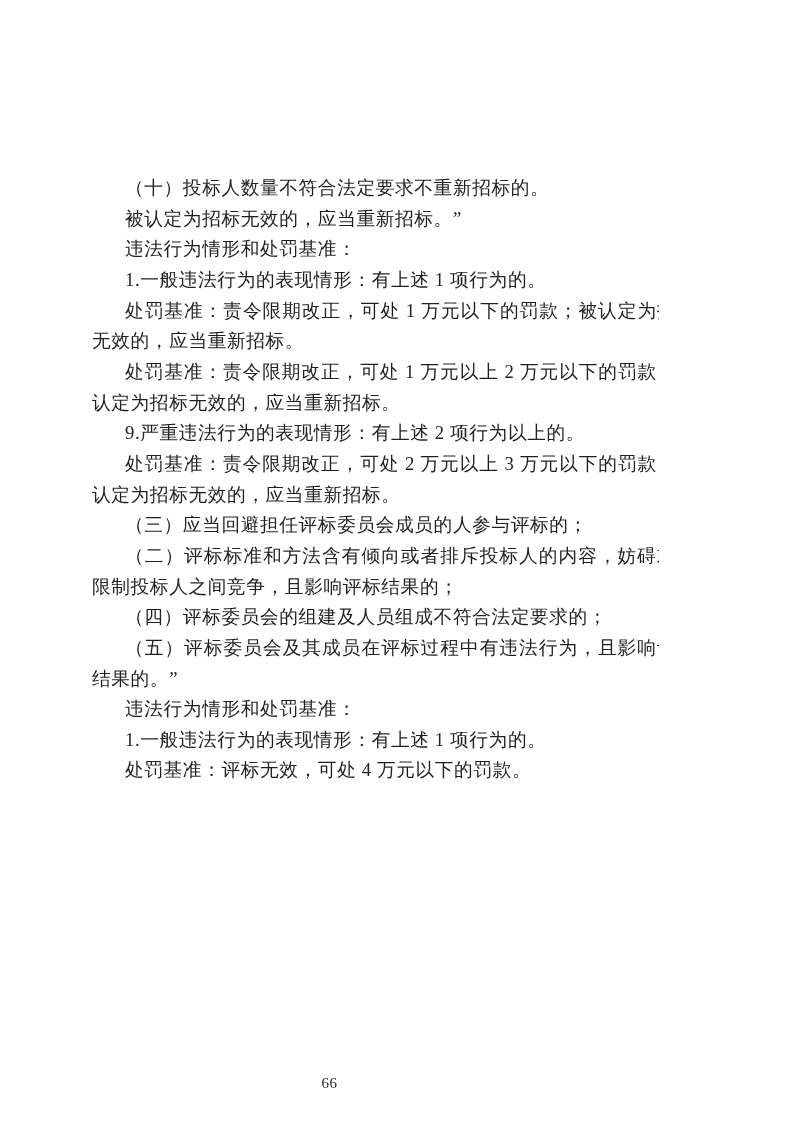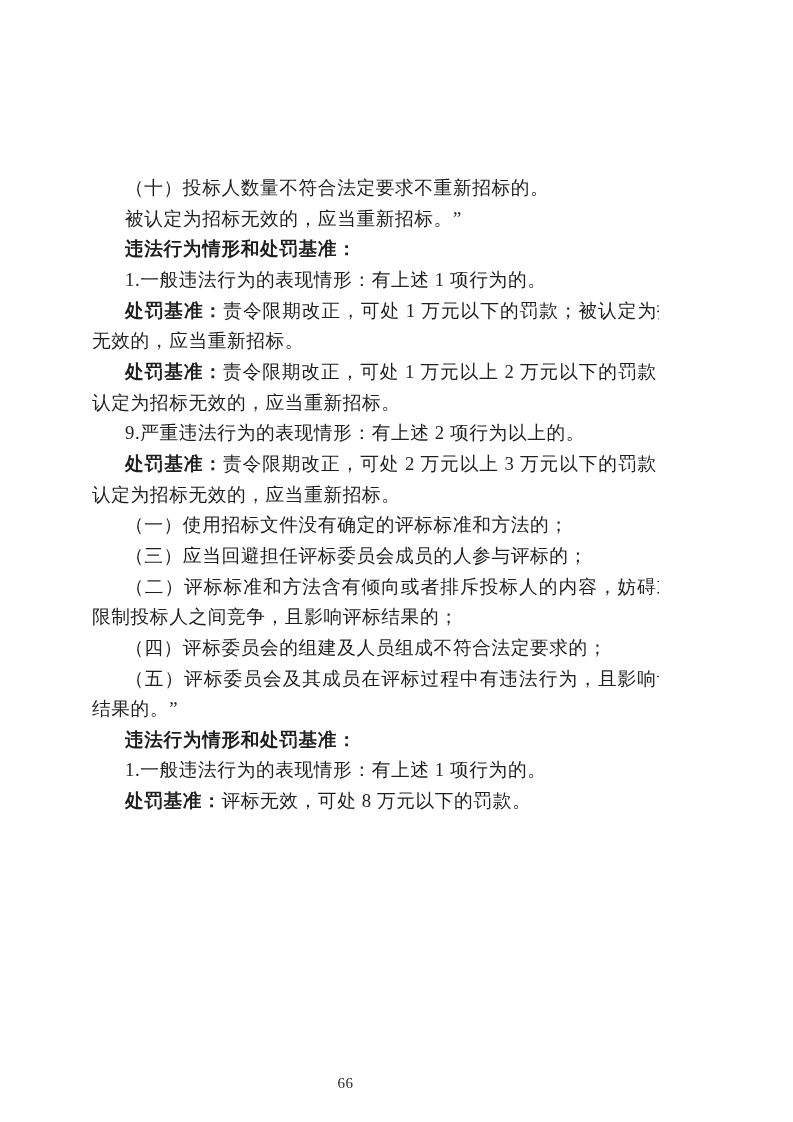--- a/index.html
+++ b/index.html
@@ -25,52 +25,51 @@
     font-size: 18.7px;
     line-height: 30.65px;
     letter-spacing: 0.6px;
     text-align: justify;
     text-justify: inter-ideograph;
     text-justify: inter-character;
   }
   p.para.indent { text-indent: 33px; }
   span.run { font-weight: normal; }
   span.run.bold {
-    font-weight: 700;
+    font-weight: 400;
     font-family: "Liberation Sans", "DejaVu Sans", sans-serif;
   }
   .footer {
     position: absolute;
     top: 1039px;
-    left: 16px;
+    left: 0;
     width: 100%;
     text-align: center;
     font-size: 15px;
     letter-spacing: 0.5px;
     color: #2a2a2a;
   }
 </style>
 </head>
 <body>
 
 <div class="page" style="background: rgb(255, 255, 255); color: rgb(31, 31, 31);">
   <div class="doc-body">
       <p class="para indent"><span class="run">（十）投标人数量不符合法定要求不重新招标的。</span></p>
       <p class="para indent"><span class="run">被认定为招标无效的，应当重新招标。”</span></p>
       <p class="para indent"><span class="run bold">违法行为情形和处罚基准：</span></p>
       <p class="para indent"><span class="run">1.一般违法行为的表现情形：有上述 1 项行为的。</span></p>
       <p class="para indent"><span class="run bold">处罚基准：</span><span class="run">责令限期改正，可处 1 万元以下的罚款；被认定为招标无效的，应当重新招标。</span></p>
       <p class="para indent"><span class="run bold">处罚基准：</span><span class="run">责令限期改正，可处 1 万元以上 2 万元以下的罚款；被认定为招标无效的，应当重新招标。</span></p>
       <p class="para indent"><span class="run">9.严重违法行为的表现情形：有上述 2 项行为以上的。</span></p>
       <p class="para indent"><span class="run bold">处罚基准：</span><span class="run">责令限期改正，可处 2 万元以上 3 万元以下的罚款；被认定为招标无效的，应当重新招标。</span></p>
-      <p class="para indent"><span class="run">（一）使用招标文件没有确定的评标标准和方法的；</span></p>
       <p class="para indent"><span class="run">（三）应当回避担任评标委员会成员的人参与评标的；</span></p>
       <p class="para indent"><span class="run">（二）评标标准和方法含有倾向或者排斥投标人的内容，妨碍或者限制投标人之间竞争，且影响评标结果的；</span></p>
       <p class="para indent"><span class="run">（四）评标委员会的组建及人员组成不符合法定要求的；</span></p>
       <p class="para indent"><span class="run">（五）评标委员会及其成员在评标过程中有违法行为，且影响评标结果的。”</span></p>
       <p class="para indent"><span class="run bold">违法行为情形和处罚基准：</span></p>
       <p class="para indent"><span class="run">1.一般违法行为的表现情形：有上述 1 项行为的。</span></p>
-      <p class="para indent"><span class="run bold">处罚基准：</span><span class="run">评标无效，可处 8 万元以下的罚款。</span></p>
+      <p class="para indent"><span class="run bold">处罚基准：</span><span class="run">评标无效，可处 4 万元以下的罚款。</span></p>
     </div>
   <div class="footer">
     <span>66</span>
   </div>
 </div>
 
 </body></html>

